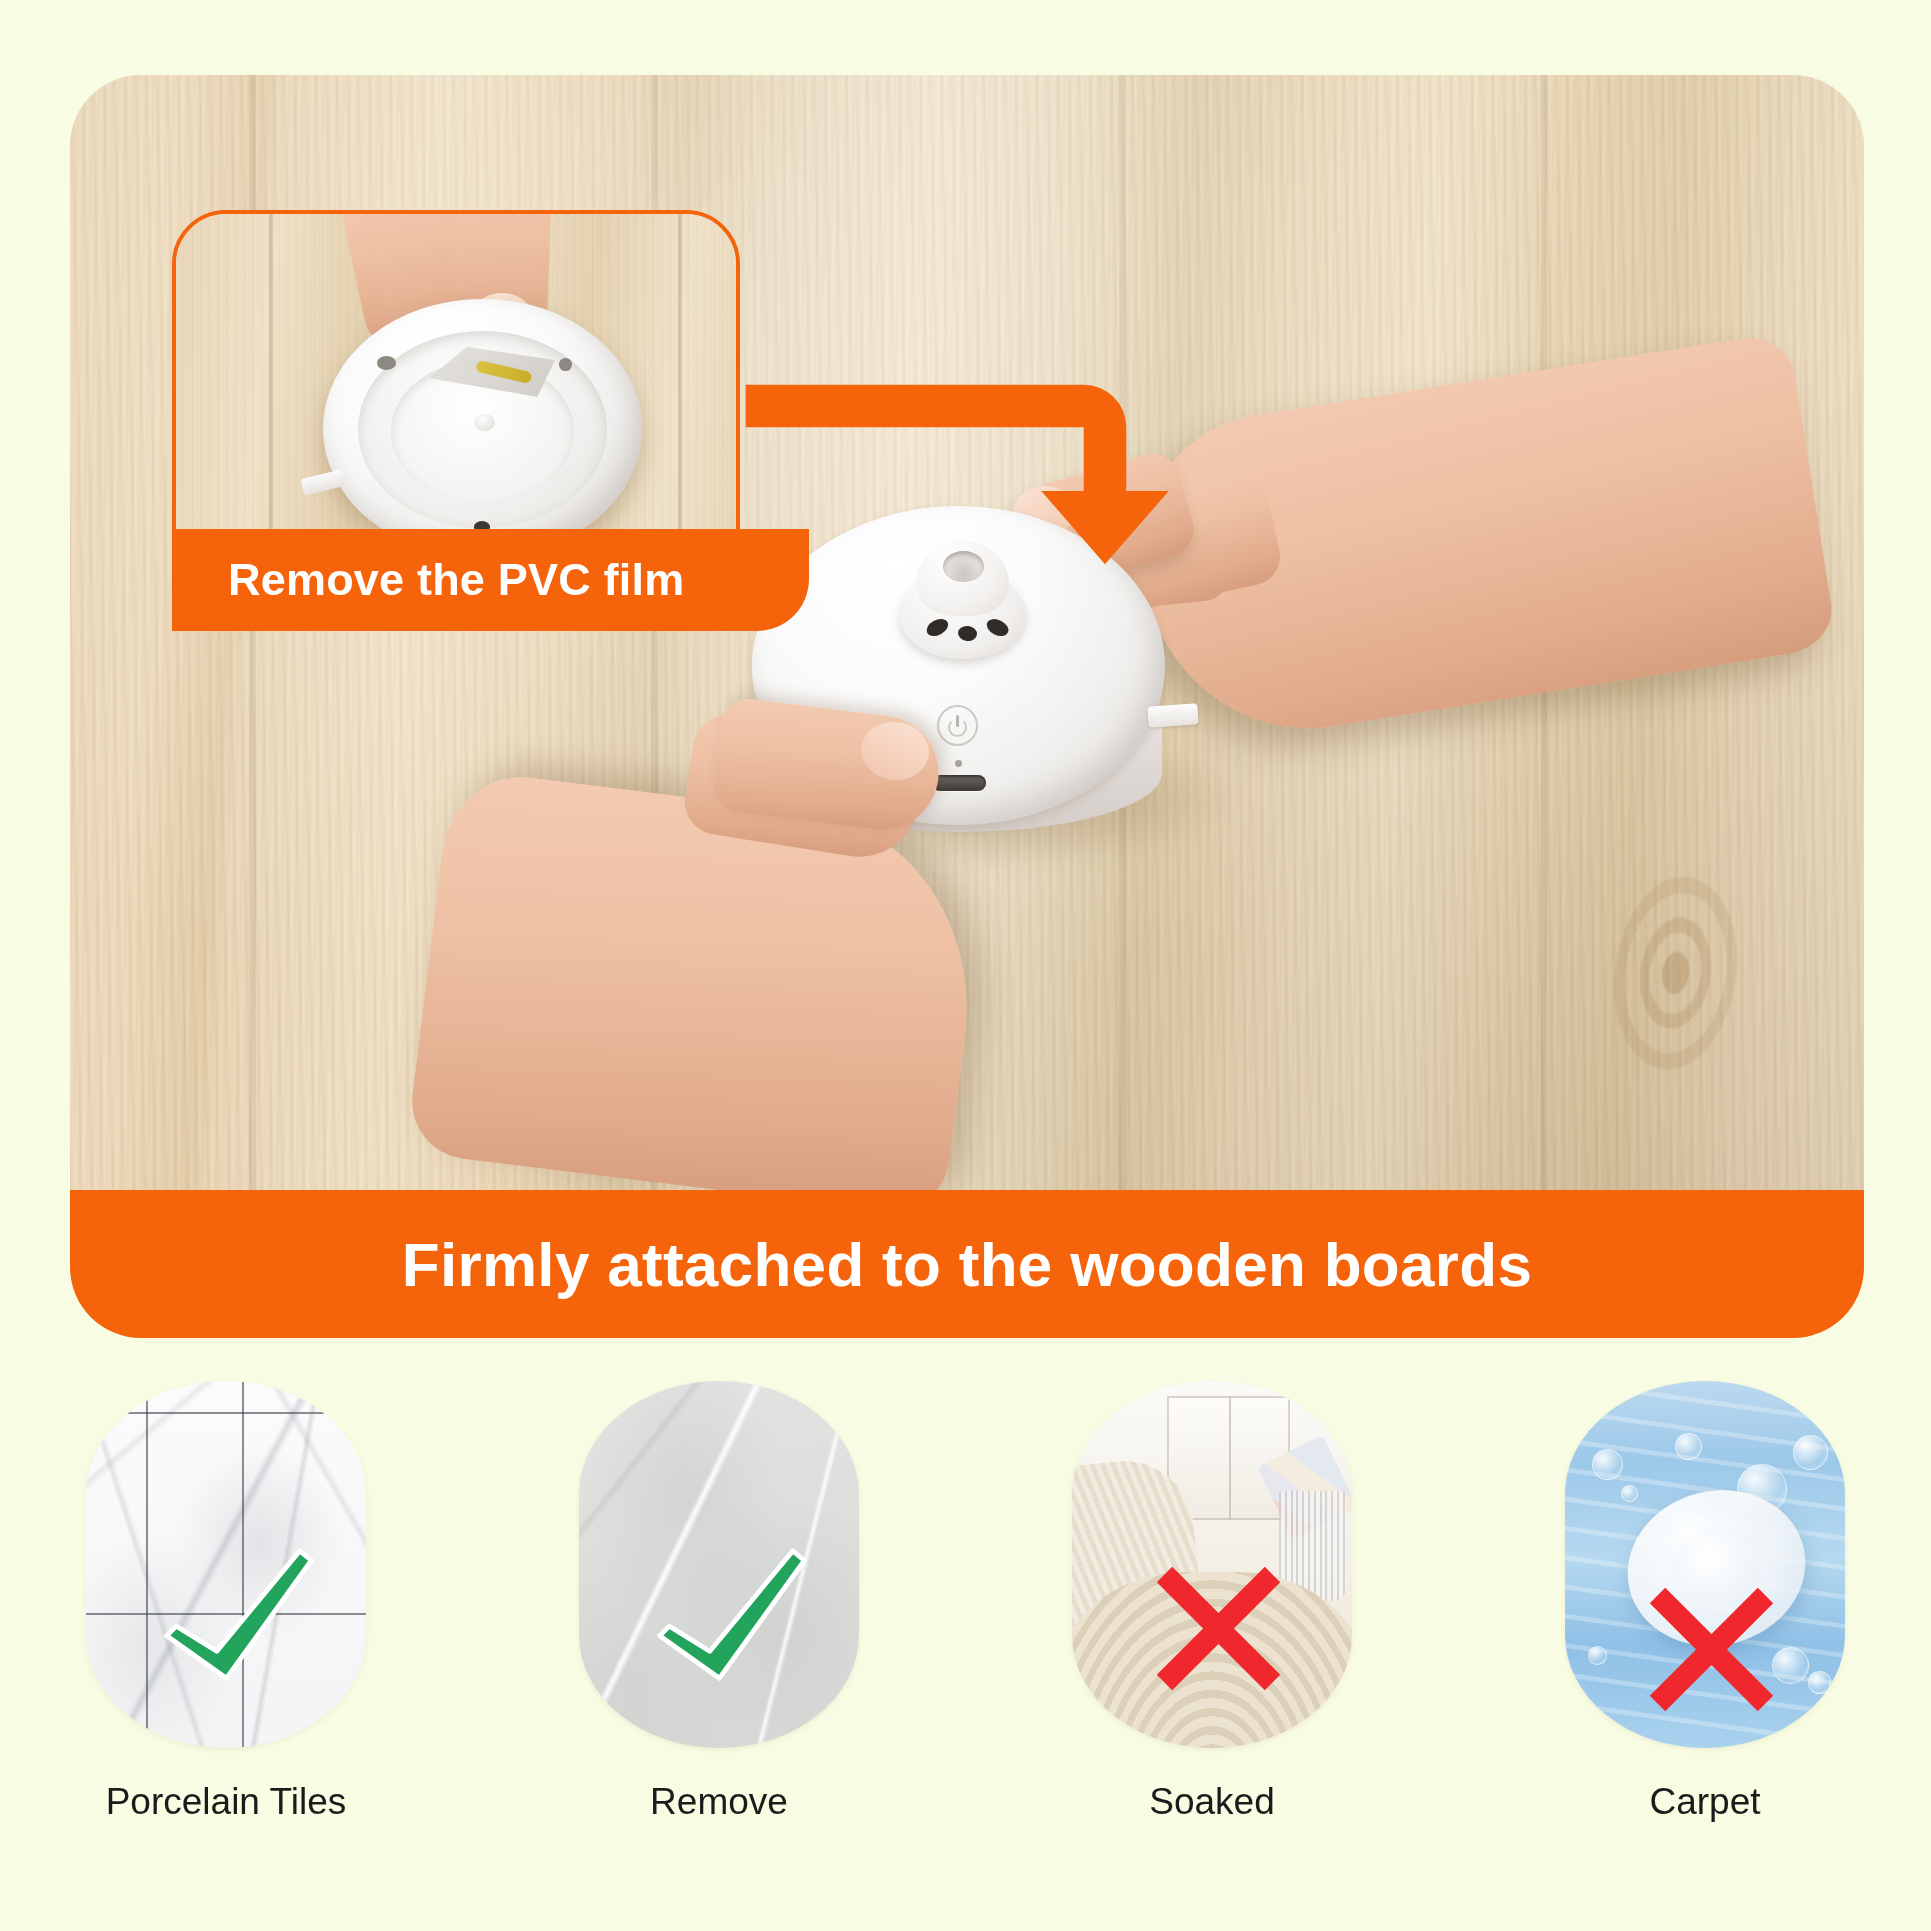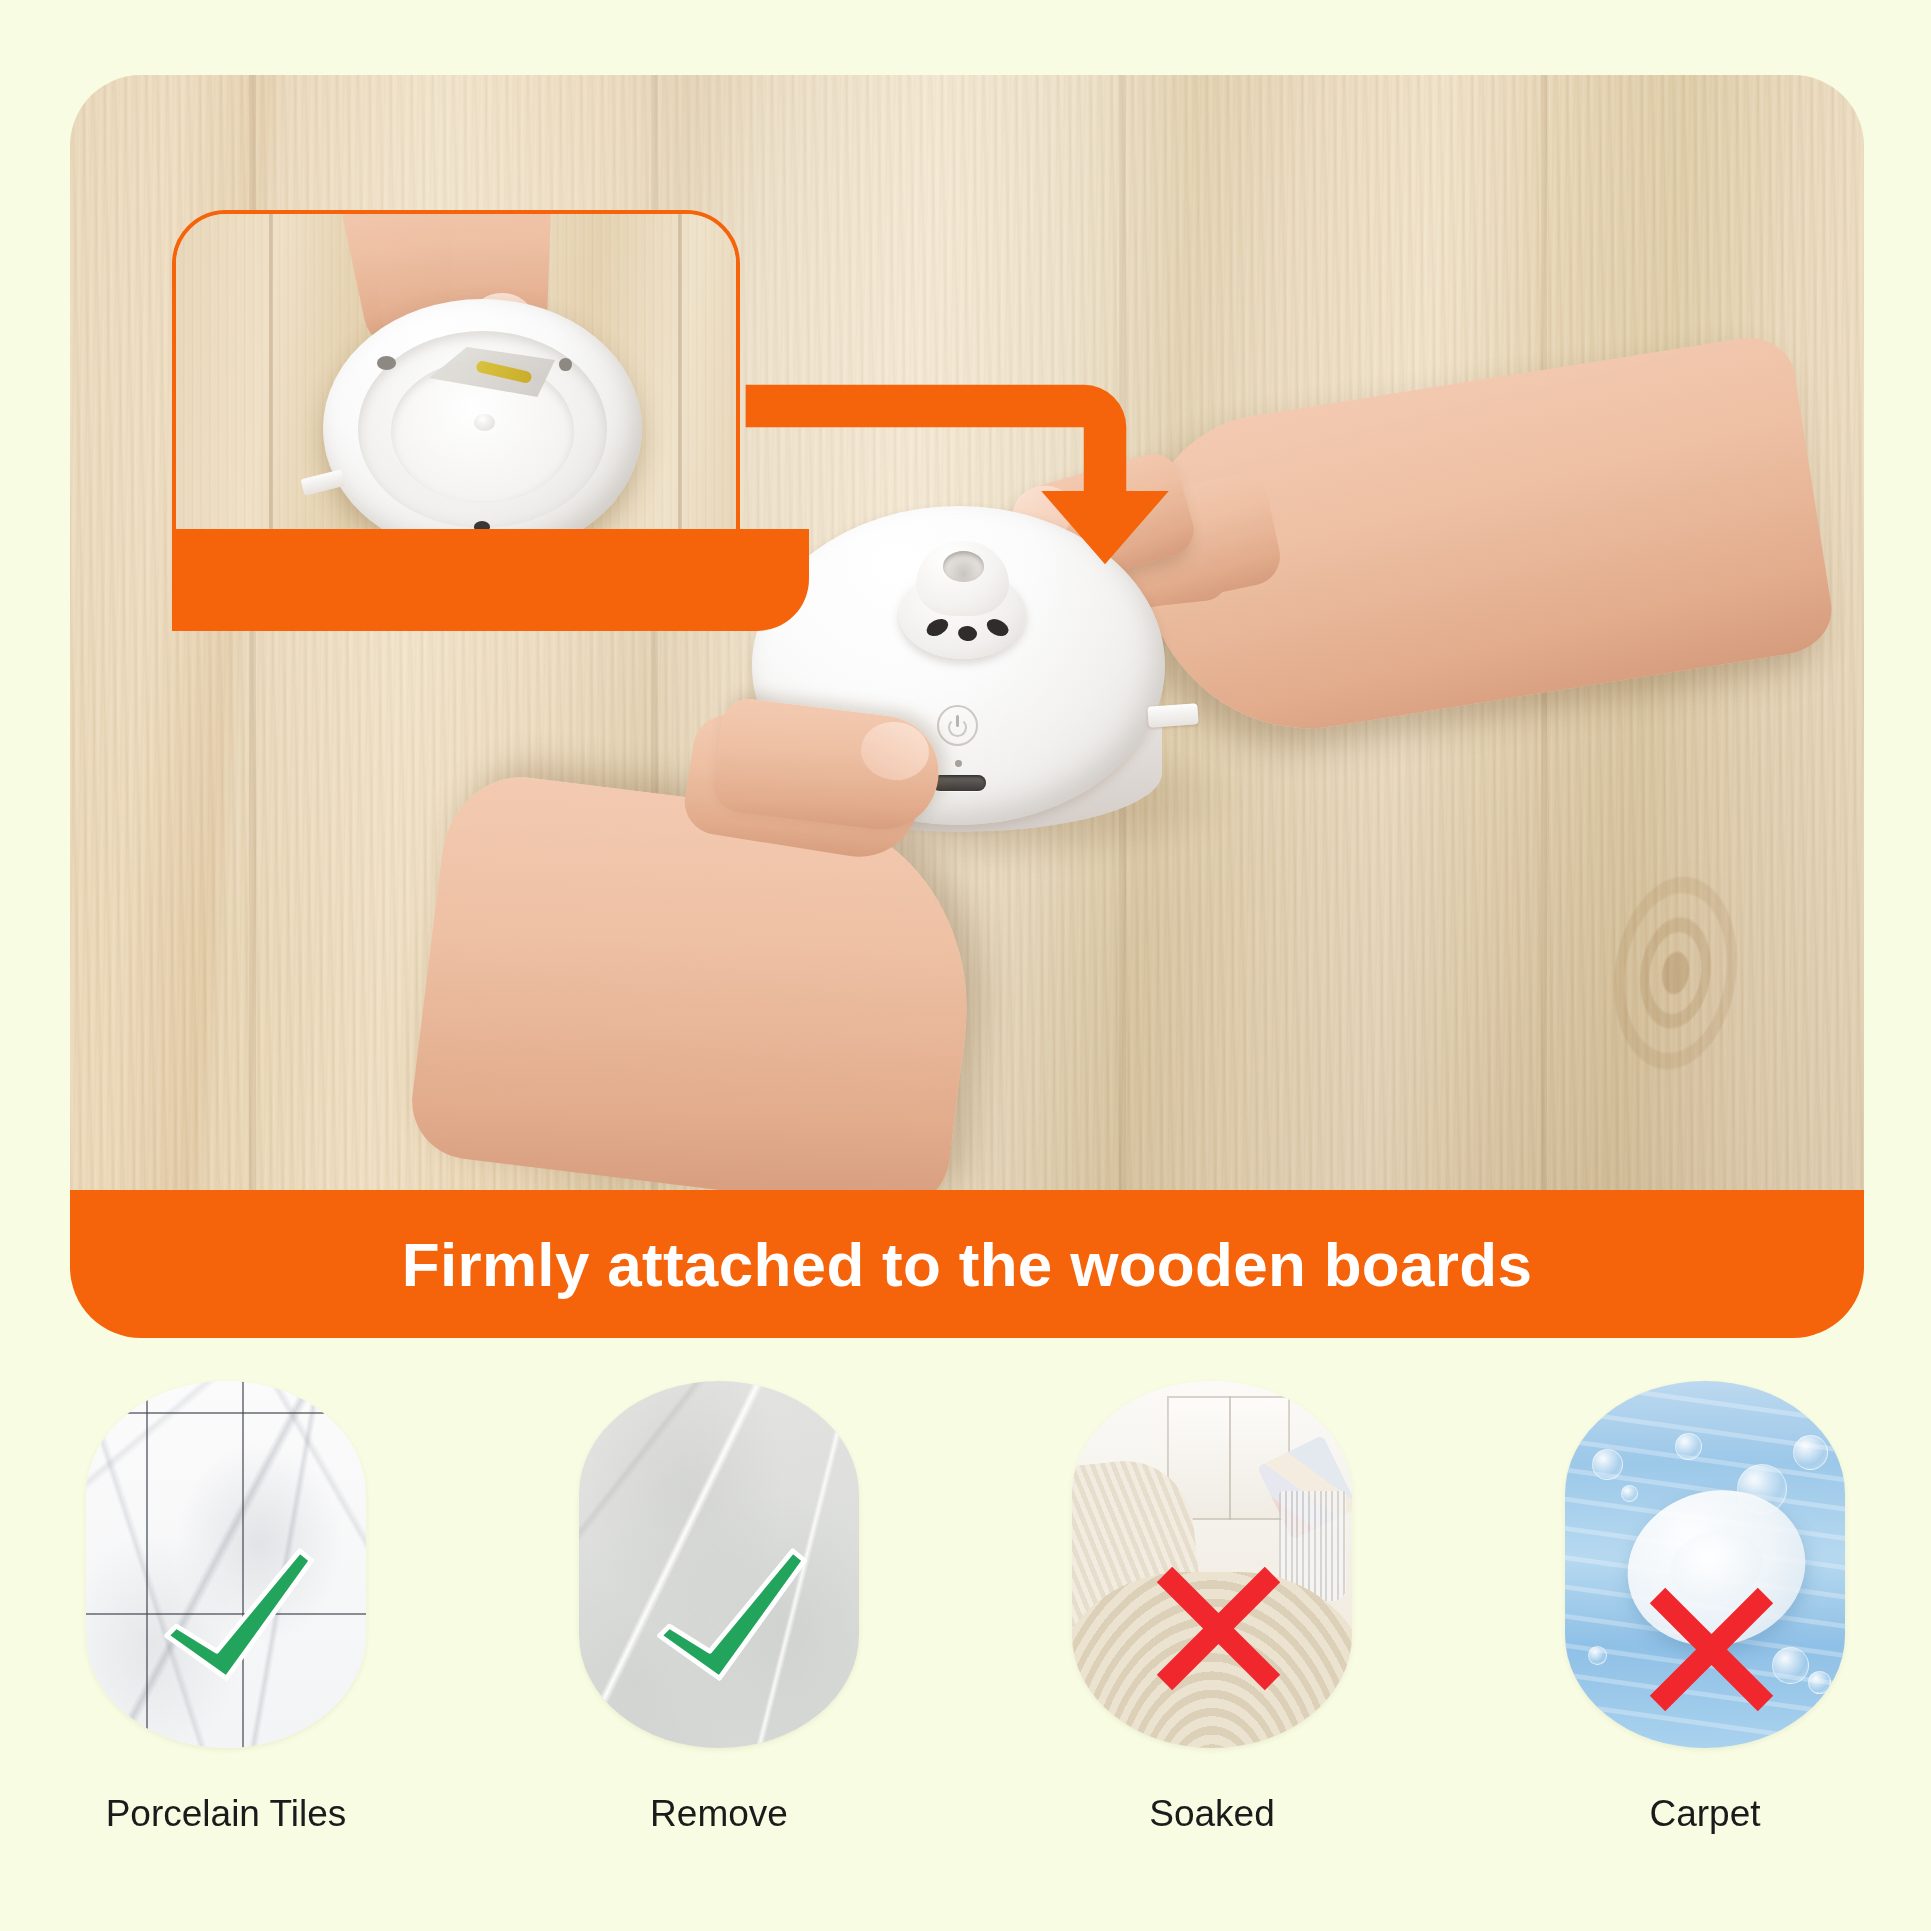--- a/index.html
+++ b/index.html
@@ -276,21 +276,21 @@
   #tiles{
     position:absolute;left:58px;top:1381px;width:1815px;height:483px;
     display:flex;justify-content:space-between;align-items:flex-start;
   }
   .tile{width:336px;display:flex;flex-direction:column;align-items:center;}
   .tile .thumb{
     position:relative;width:280px;height:367px;border-radius:141px/114px;overflow:hidden;
     box-shadow:0 1.9px 5.8px rgba(130,120,80,.10);
   }
   .tile .cap{
-    margin-top:45px;font-size:37px;color:#1b1b1b;font-weight:400;white-space:nowrap;text-align:center;
+    margin-top:33px;font-size:37px;color:#1b1b1b;font-weight:400;white-space:nowrap;text-align:center;
   }
 
   
   .tex-porcelain{
     position:absolute;inset:0;
     background:
       linear-gradient(118deg,rgba(120,126,138,.00) 46%,rgba(120,126,138,.26) 47.4%,rgba(120,126,138,.00) 49%),
       linear-gradient(72deg,rgba(120,126,138,.00) 28%,rgba(120,126,138,.18) 29%,rgba(120,126,138,.00) 30.5%),
       linear-gradient(100deg,rgba(120,126,138,.00) 66%,rgba(120,126,138,.22) 67.2%,rgba(120,126,138,.00) 68.6%),
       linear-gradient(140deg,rgba(120,126,138,.00) 16%,rgba(120,126,138,.14) 17%,rgba(120,126,138,.00) 18.4%),
@@ -440,20 +440,21 @@
     <div id="inset-hand-bot">
       <div class="f fa skin"></div>
       <div class="f fb skin"></div>
       <div class="f fc skin"></div>
       <div class="nail"></div>
     </div>
   </div>
 
   <div id="inset-caption">
     <div class="corner-l"></div>
+    <div class="txt">Remove the PVC film</div>
   </div>
 
   <div id="arrow">
     <svg width="483" height="406" viewBox="0 0 500 420" aria-hidden="true">
       <path d="M 10 190 L 360 190 A 44 44 0 0 1 404 234 L 404 300
                L 448 300 L 382 376 L 316 300 L 360 300 L 360 234
                A 0 0 0 0 0 360 234 L 10 234 Z" fill="#F5630A"></path>
     </svg>
   </div>
 </div>

